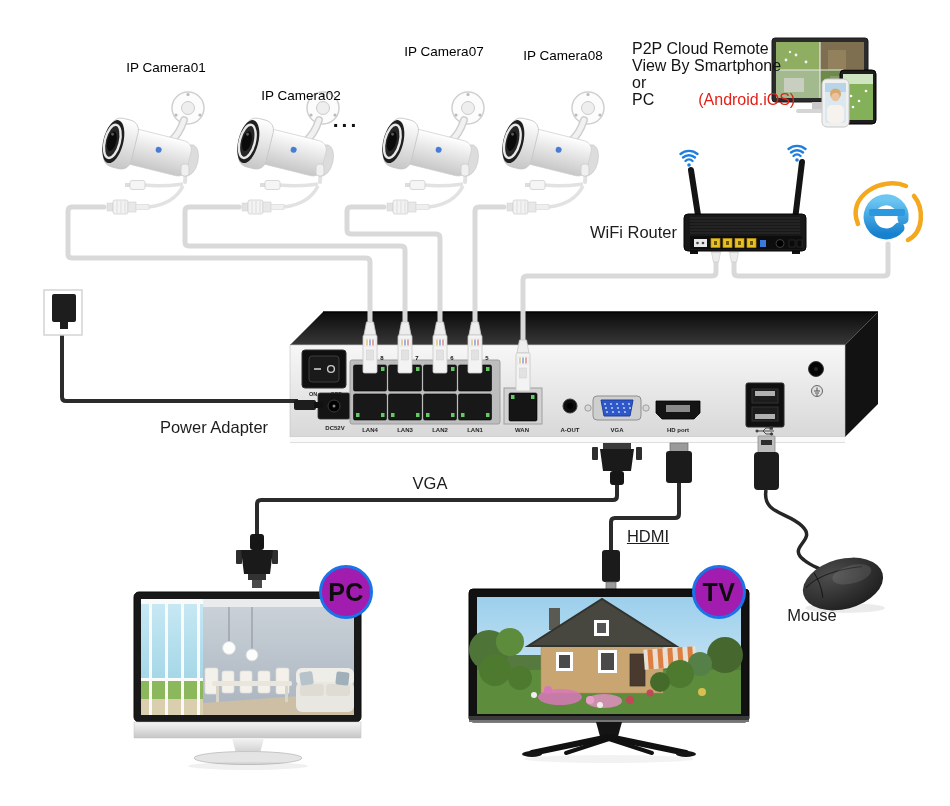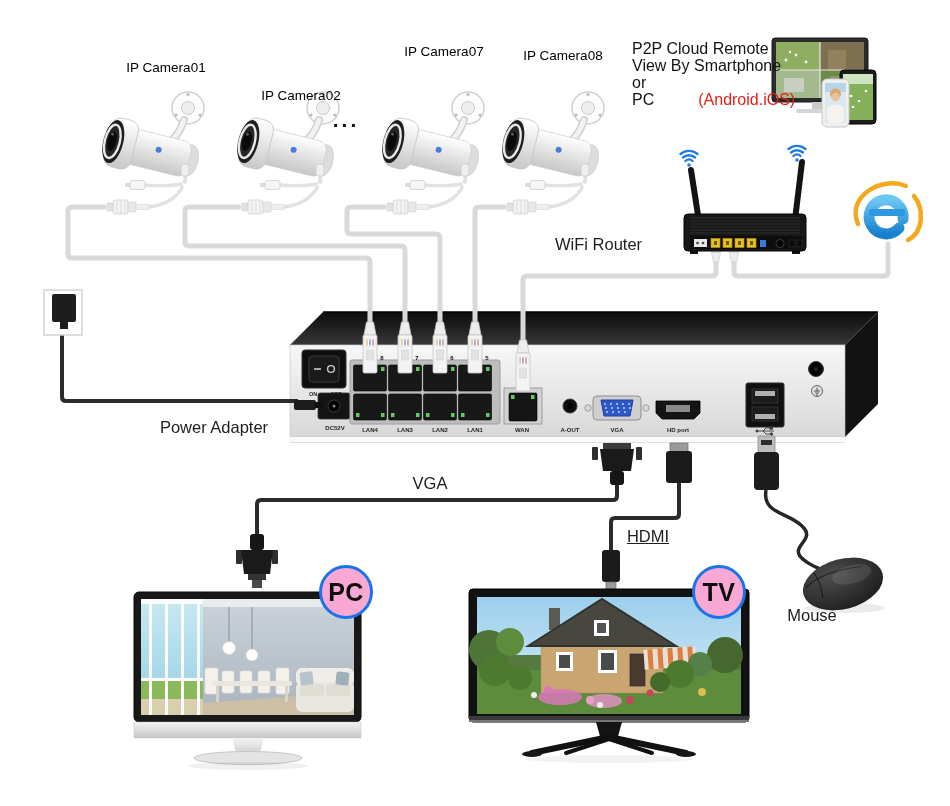--- a/index.html
+++ b/index.html
@@ -5,21 +5,21 @@
   html,body{margin:0;padding:0;background:#fff;}
   .stage{position:relative;width:950px;height:806px;background:#ffffff;overflow:hidden;
          font-family:"Liberation Sans",sans-serif;}
   .stage svg{position:absolute;left:0;top:0;}
   .lbl{position:absolute;color:#1d1d1f;font-size:16.5px;white-space:nowrap;}
   .lbl.center{transform:translateX(-50%);}
   .camlbl{position:absolute;transform:translateX(-50%);color:#000000;font-size:13.5px;white-space:nowrap;}
   .dots{position:absolute;transform:translateX(-50%);color:#111;font-size:21px;font-weight:bold;letter-spacing:3px;}
   .note{position:absolute;left:632px;top:40px;width:150px;font-size:16px;line-height:17px;color:#141414;}
   .note .red{color:#e32119;padding-left:44px;}
-  .badge{position:absolute;width:54px;height:54px;border-radius:50%;background:#f9a8d4;
+  .badge{position:absolute;width:54px;height:54px;border-radius:50%;background:#a21caf;
          border:3px solid #1a73e8;box-sizing:border-box;display:flex;align-items:center;justify-content:center;
          font-weight:bold;font-size:25px;color:#0d0d0d;letter-spacing:0.5px;}
   svg text{font-family:"Liberation Sans",sans-serif;}
 </style>
 </head>
 <body>
 
 <div class="stage">
 <svg width="950" height="806" viewBox="0 0 950 806">
   <defs>
@@ -531,21 +531,21 @@
 <div class="camlbl" style="left:444px;top:44px;">IP Camera07</div>
 <div class="camlbl" style="left:563px;top:48px;">IP Camera08</div>
 <div class="dots" style="left:346px;top:108px;">...</div>
 
 <div class="note">
   <div>P2P Cloud Remote</div>
   <div>View By Smartphone</div>
   <div><span>or PC</span><span class="red">(Android.iOS)</span></div>
 </div>
 
-<div class="lbl" style="left:555px;top:223px;width:122px;margin-top:12px;">WiFi Router</div>
+<div class="lbl" style="left:555px;top:223px;width:122px;text-align:right;">WiFi Router</div>
 <div class="lbl center" style="left:178px;top:418px;margin-left:36px;">Power Adapter</div>
 <div class="lbl center" style="left:430px;top:474px;">VGA</div>
 <div class="lbl center" style="left:648px;top:527px;text-decoration:underline;">HDMI</div>
 <div class="lbl center" style="left:812px;top:606px;">Mouse</div>
 
 <div class="badge" style="left:319px;top:565px;">PC</div>
 <div class="badge" style="left:692px;top:565px;">TV</div>
 </div>
 
 </body></html>

